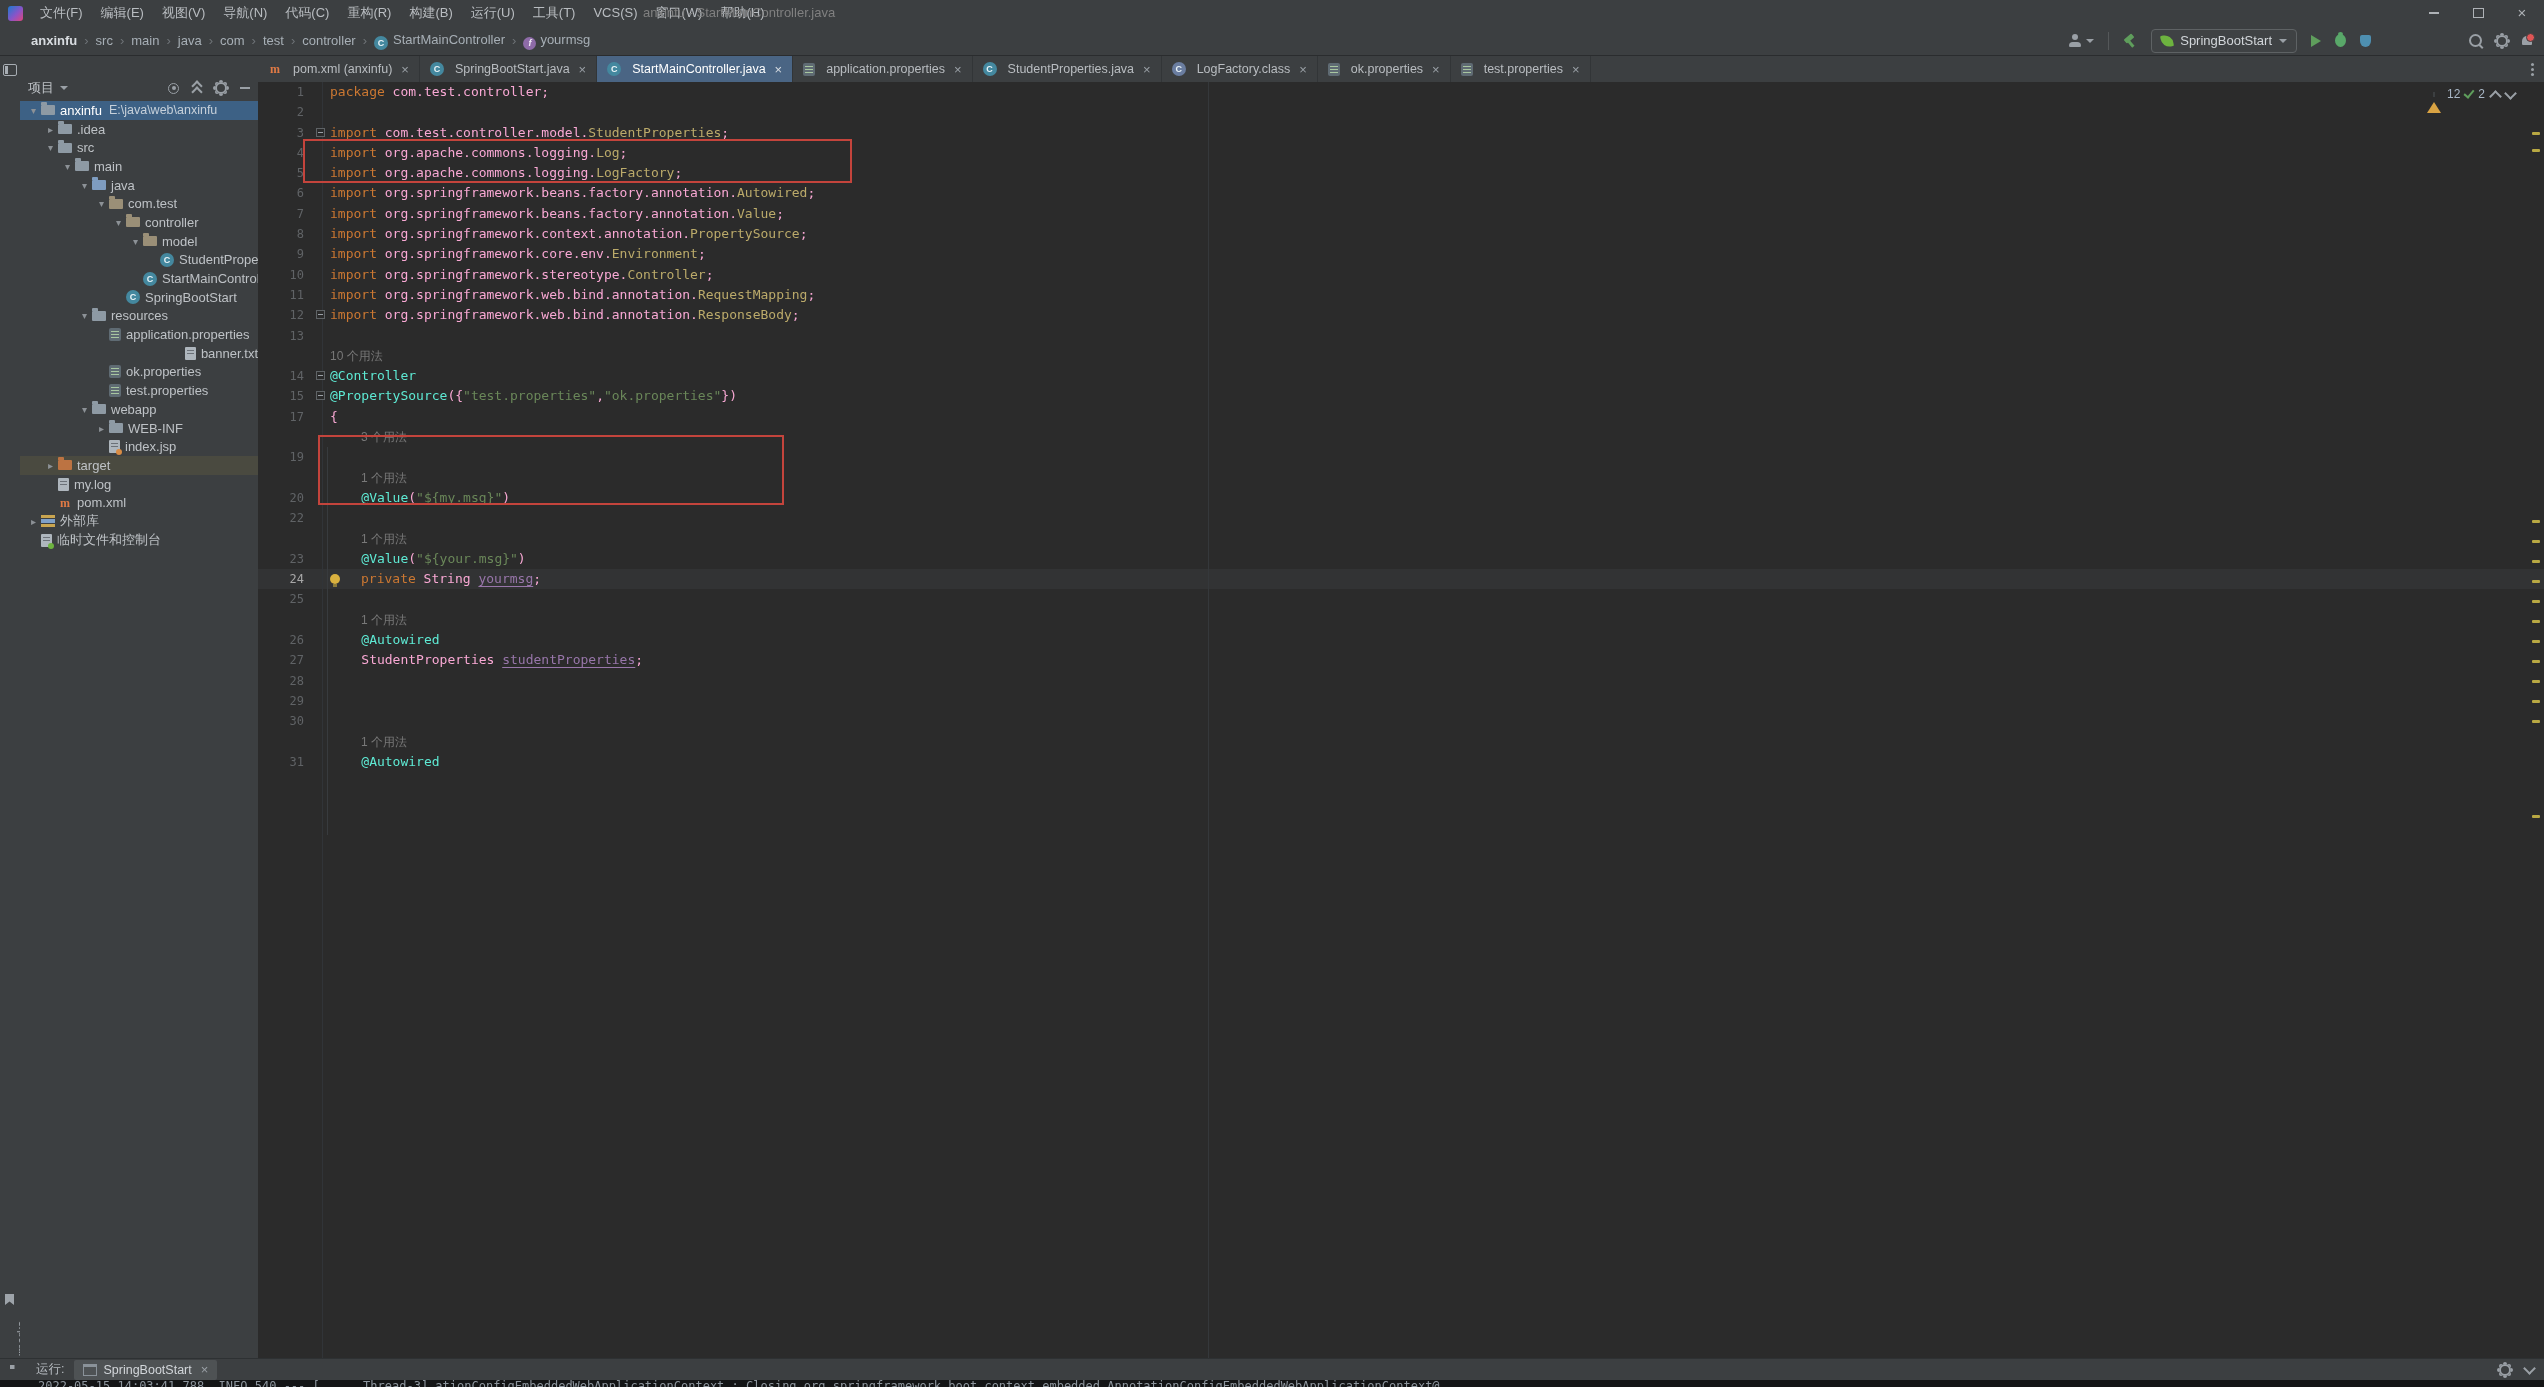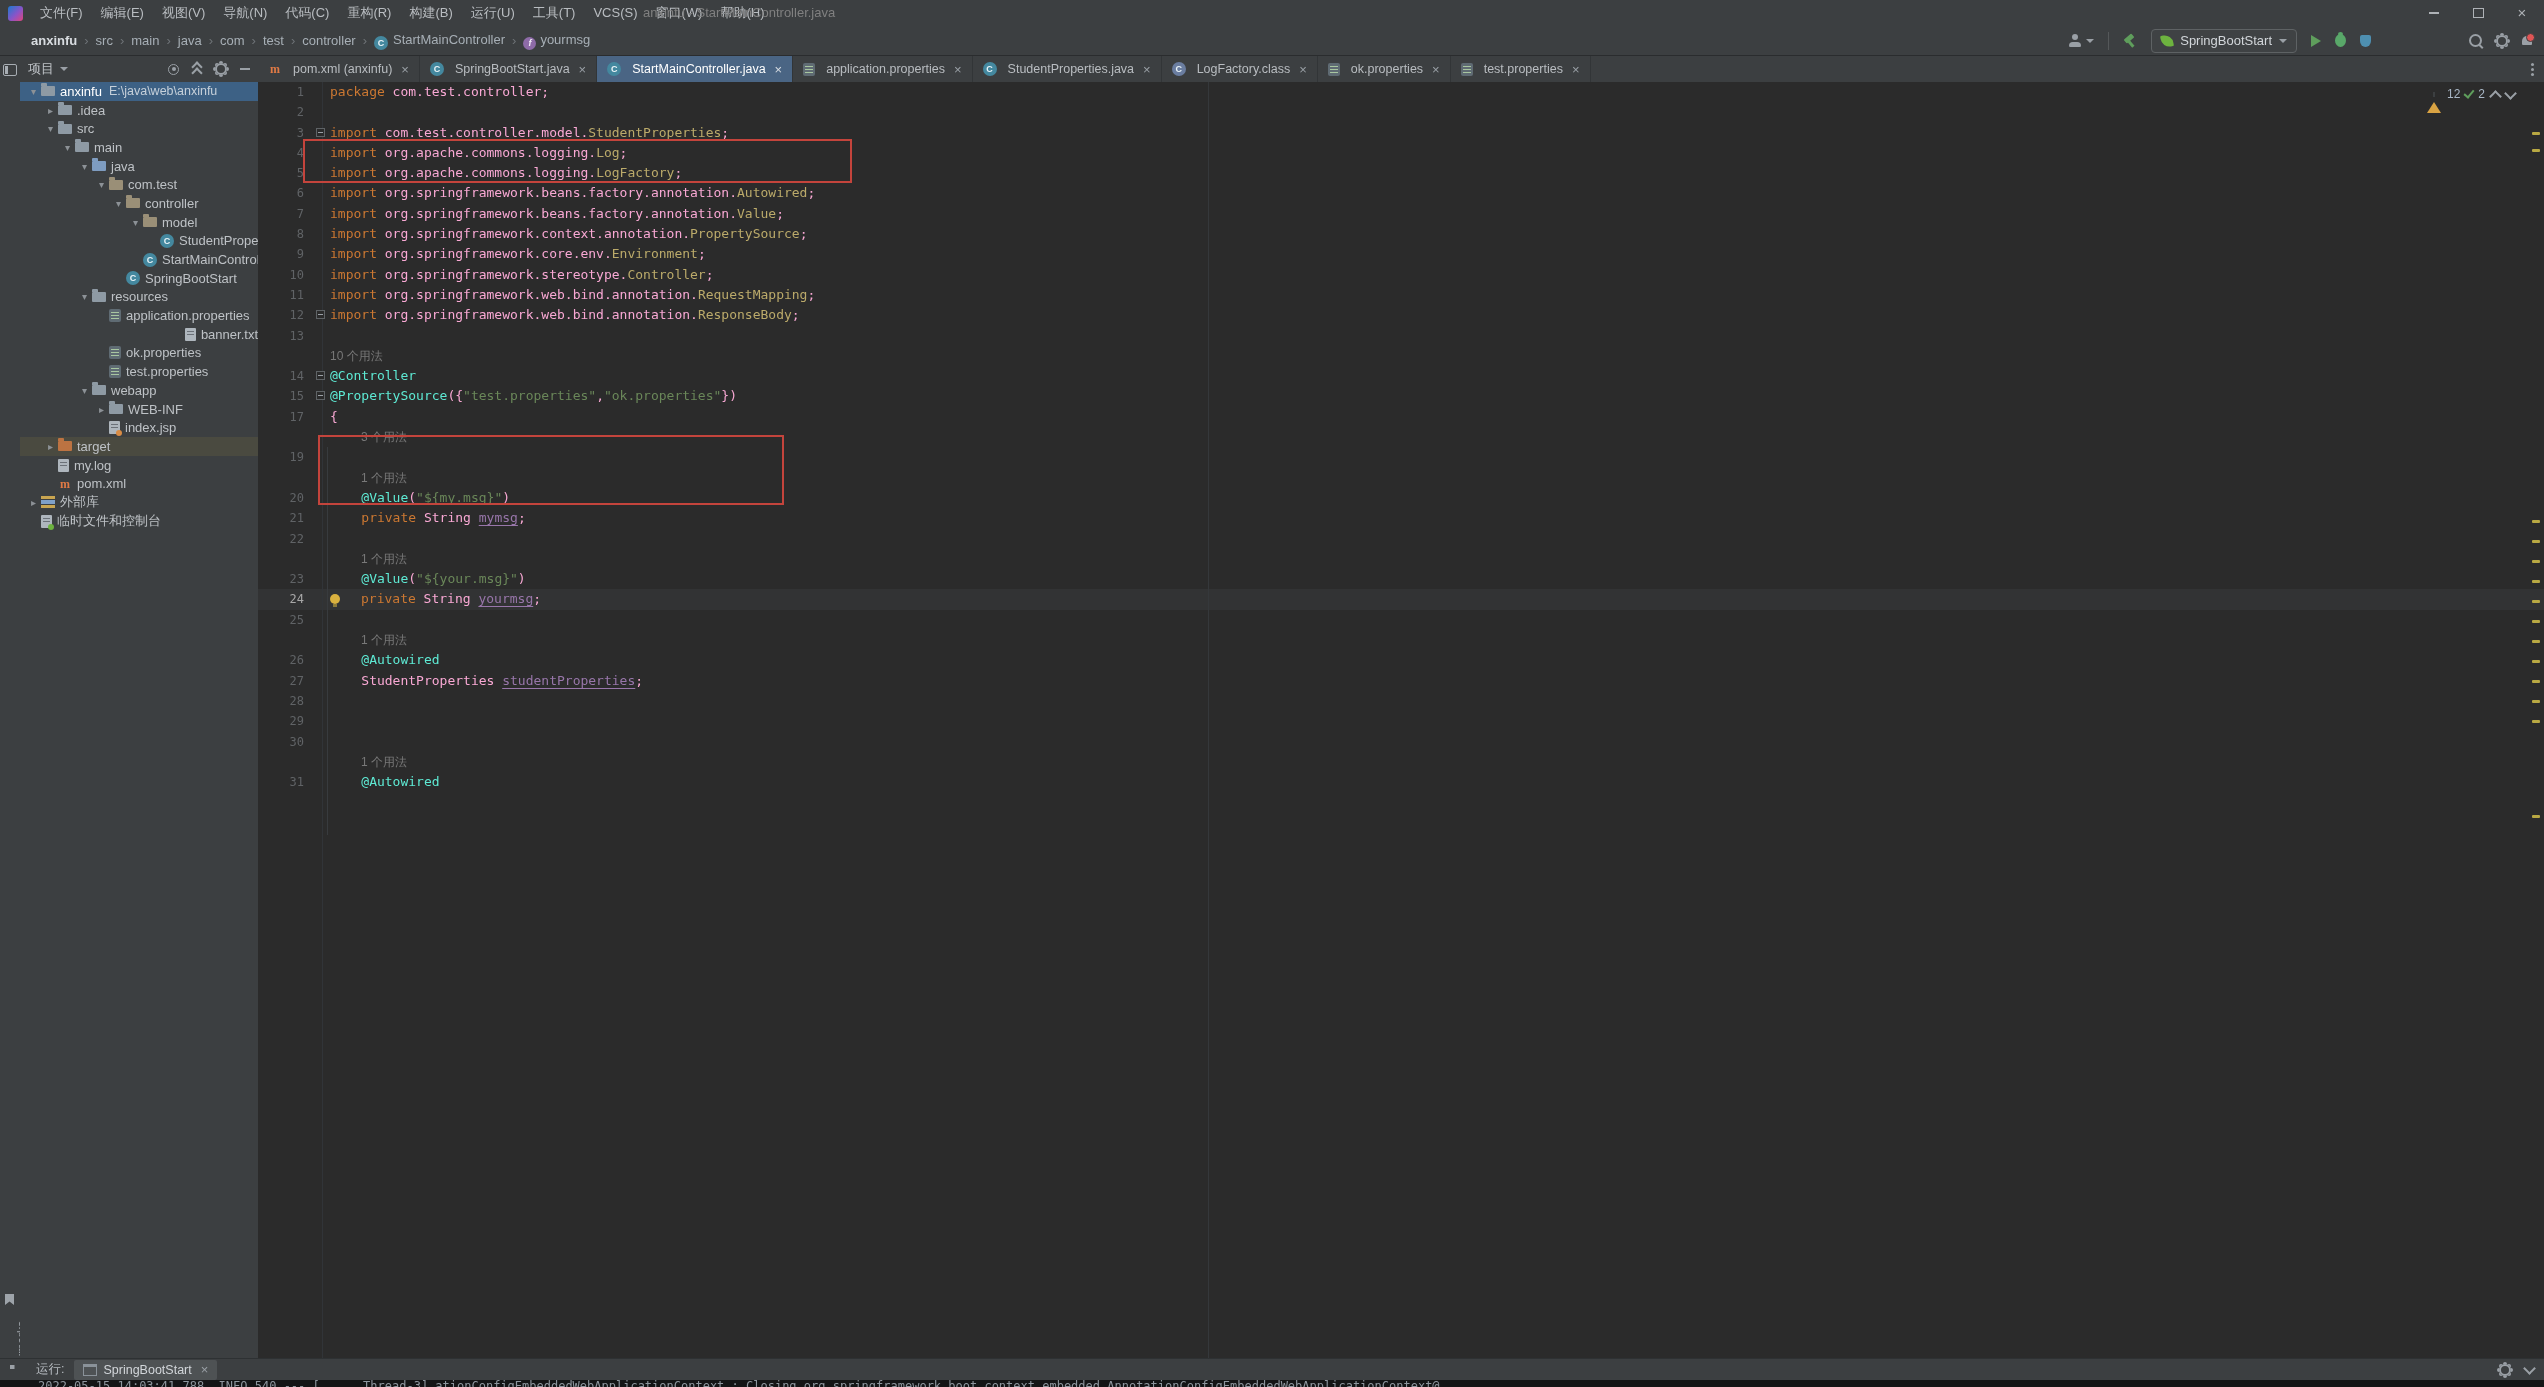--- a/index.html
+++ b/index.html
@@ -73,21 +73,21 @@
   .istripe{position:absolute;top:8px;left:3px;width:12px;height:10px;border:1.5px solid #A7ADB3;border-radius:2px;}
   .istripe::before{content:"";position:absolute;left:1px;top:1px;bottom:1px;width:3px;background:#A7ADB3;}
   .ibkm{position:absolute;left:5px;top:1238px;width:9px;height:11px;background:#9DA3A9;
         clip-path:polygon(0 0,100% 0,100% 100%,50% 68%,0 100%);}
   .vlabel{position:absolute;top:1325px;left:15px;transform:rotate(-90deg);transform-origin:0 0;
           font-size:12px;color:#9DA3A9;white-space:nowrap;}
 
   
   .ppanel{position:absolute;left:20px;top:56px;width:238px;height:1302px;background:#3C3F41;
           border-right:1px solid #282B2D;overflow:hidden;}
-  .phead{height:26px;display:flex;align-items:center;padding:0 8px;color:#BEC2C6;font-size:13px;gap:6px;}
+  .phead{height:26px;display:flex;align-items:center;padding:0 8px;color:#BEC2C6;font-size:13px;gap:6px;margin-top:19px;}
   .phead-icons{margin-left:auto;display:flex;gap:13px;align-items:center;}
   .trow{display:flex;align-items:center;height:18.7px;font-size:13px;color:#BEC2C6;white-space:nowrap;overflow:hidden;}
   .trow.sel{background:#3D6185;color:#FFFFFF;}
   .trow.hl{background:#4A4A40;}
   .tarrow{width:15px;flex:none;color:#8C9196;font-size:10px;text-align:center;}
   .textra{color:#90989E;margin-left:7px;font-size:12.5px;}
   .sel .textra{color:#C6D0DA;}
 
   
   .ifolder{position:relative;display:inline-block;width:14px;height:10px;background:#8E9AA4;border-radius:1px;
@@ -551,25 +551,20 @@
             <span class="gut"></span>
             <span class="foldcol"></span>
             <span class="cnt"><span class="shn" style="margin-left: 31px;">1 个用法</span></span>
           </div>
           <div class="crow">
             <span class="gut">20</span>
             <span class="foldcol"></span>
             <span class="cnt"><span class="seg-p">    </span><span class="seg-a">@Value</span><span class="seg-p">(</span><span class="seg-str">"${my.msg}"</span><span class="seg-p">)</span></span>
           </div>
           <div class="crow">
-            <span class="gut">21</span>
-            <span class="foldcol"></span>
-            <span class="cnt"><span class="seg-p">    </span><span class="seg-k">private</span><span class="seg-p"> String </span><span class="seg-u">mymsg</span><span class="seg-p">;</span></span>
-          </div>
-          <div class="crow">
             <span class="gut">22</span>
             <span class="foldcol"></span>
             <span class="cnt"></span>
           </div>
           <div class="crow">
             <span class="gut"></span>
             <span class="foldcol"></span>
             <span class="cnt"><span class="shn" style="margin-left: 31px;">1 个用法</span></span>
           </div>
           <div class="crow">

